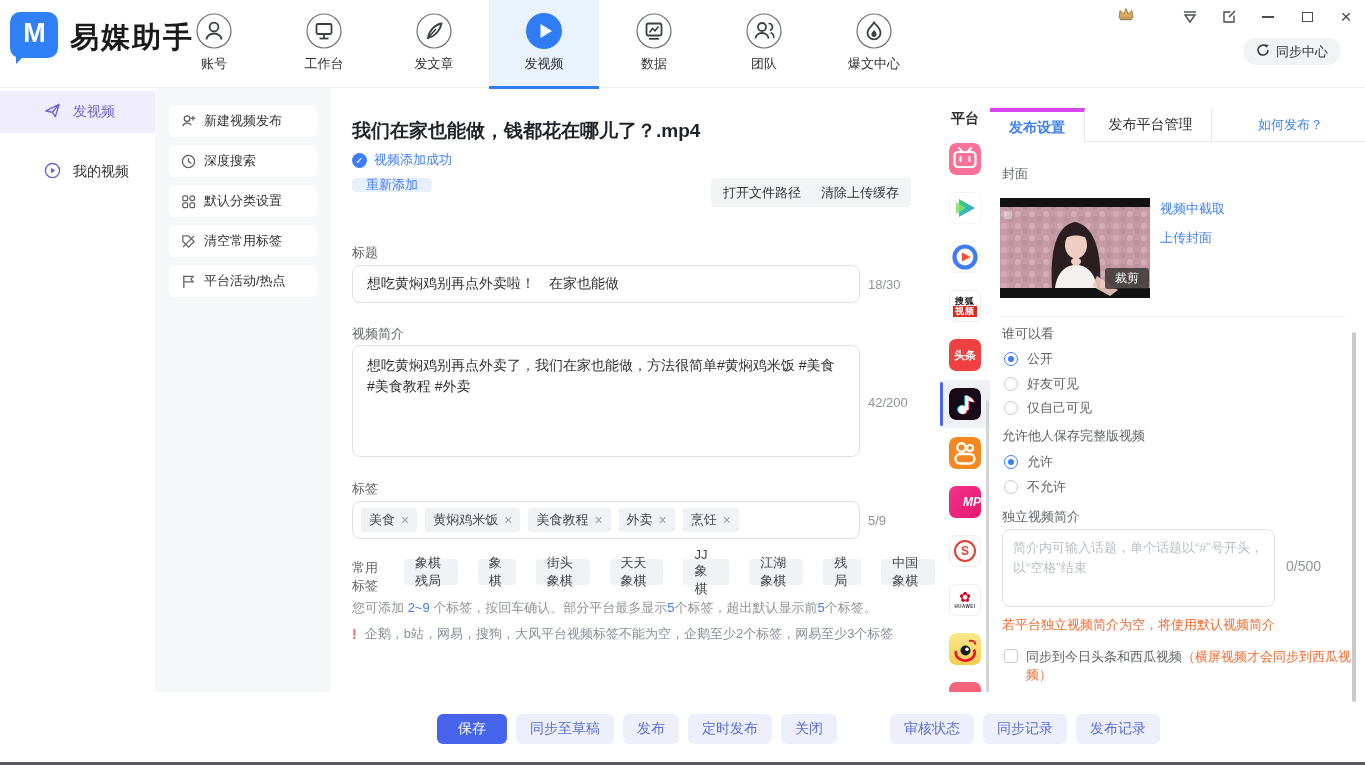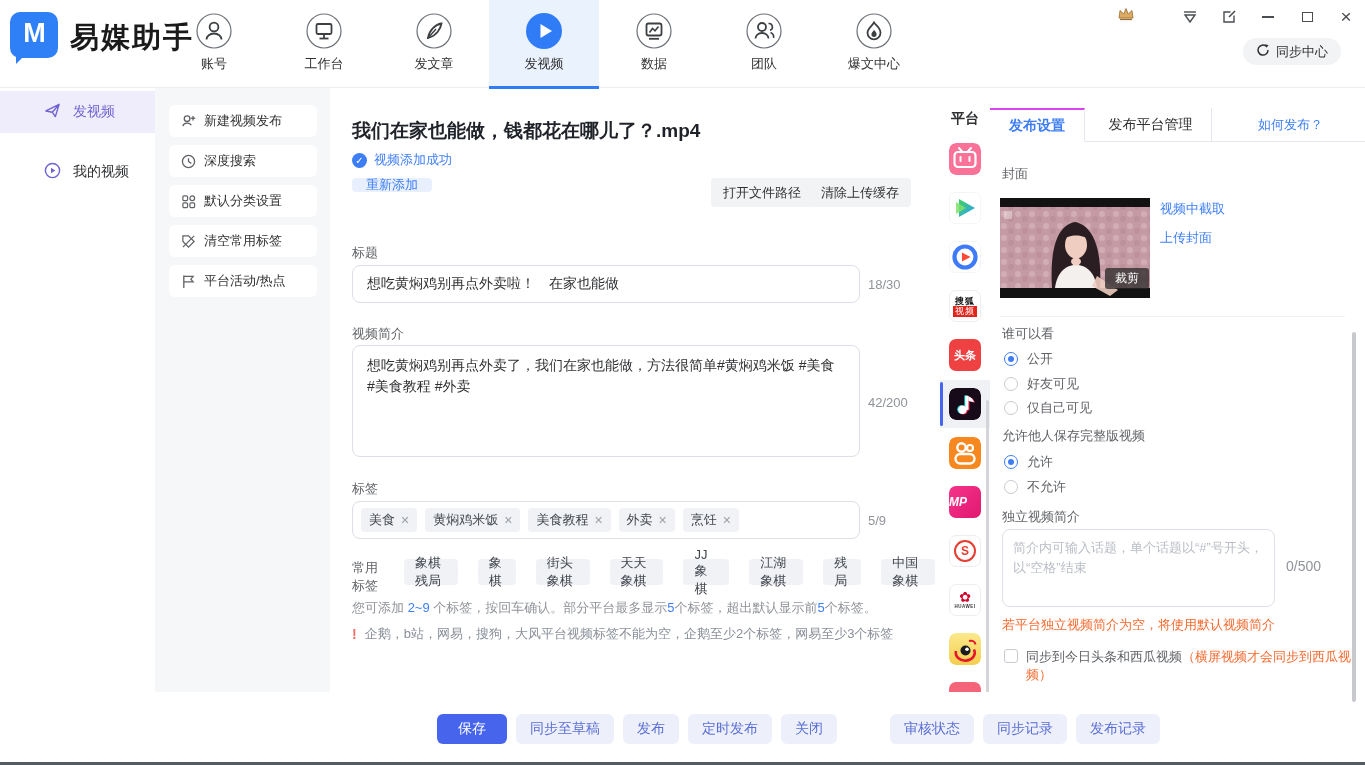--- a/index.html
+++ b/index.html
@@ -68,35 +68,35 @@
 
   
   .rail{position:absolute;left:940px;top:88px;width:50px;height:617px;background:#fff;overflow:hidden;}
   .rail-label{position:absolute;left:0;top:22px;width:100%;text-align:center;font-size:14px;font-weight:bold;color:#303133;}
   .plat{position:absolute;left:9px;width:32px;height:32px;border-radius:7px;overflow:hidden;cursor:pointer;}
   .plat-row-active{position:absolute;left:0;top:292px;width:50px;height:48px;background:#f0f1f4;}
   .plat-bar{position:absolute;left:0;top:294px;width:3px;height:44px;background:#4765EC;border-radius:2px;}
   .rail-thumb{position:absolute;right:1px;top:312px;width:3px;height:300px;background:#d4d5d8;border-radius:2px;}
   .p-sohu{background:#fff;border:1px solid #eee;display:flex;flex-direction:column;align-items:center;justify-content:center;}
   .p-sohu .s1{font-size:9px;font-weight:bold;color:#111;line-height:10px;letter-spacing:1px;}
-  .p-sohu .s2{font-size:9px;font-weight:normal;color:#fff;background:#E3241B;line-height:11px;padding:0 2px;letter-spacing:1px;}
+  .p-sohu .s2{font-size:9px;font-weight:bold;color:#fff;background:#E3241B;line-height:11px;padding:0 2px;letter-spacing:1px;}
   .p-toutiao{background:#F04142;display:flex;align-items:center;justify-content:center;color:#fff;font-size:11px;font-weight:bold;letter-spacing:0px;}
-  .p-meipai{background:linear-gradient(135deg,#F5338D,#E1186F);display:flex;align-items:center;justify-content:flex-start;color:#fff;font-size:12px;font-weight:bold;font-style:italic;}
+  .p-meipai{background:linear-gradient(135deg,#F5338D,#E1186F);display:flex;align-items:center;justify-content:flex-end;color:#fff;font-size:12px;font-weight:bold;font-style:italic;}
   .p-sogou{background:#fff;border:1px solid #eee;display:flex;align-items:center;justify-content:center;}
   .p-sogou .ring{width:22px;height:22px;border:2.4px solid #E63E30;border-radius:50%;display:flex;align-items:center;justify-content:center;color:#E63E30;font-size:12px;font-weight:bold;}
   .p-huawei{background:#fff;border:1px solid #eee;display:flex;flex-direction:column;align-items:center;justify-content:center;}
   .p-huawei .fl{color:#D4002A;font-size:14px;line-height:13px;}
   .p-huawei .hw{font-size:4.5px;color:#333;font-weight:bold;letter-spacing:.5px;}
   .p-more{background:#F56579;border-radius:7px 7px 0 0;}
 
   
   .settings{position:absolute;left:990px;top:88px;width:375px;height:617px;background:#fff;}
   .tabs{position:absolute;left:0;top:20px;width:375px;height:34px;border-bottom:1px solid #E4E7ED;}
   .tab{display:inline-block;height:34px;line-height:32px;padding:0 19px;font-size:14px;border-right:1px solid #E4E7ED;cursor:pointer;vertical-align:top;}
-  .tab.active{color:#3D7EF7;font-weight:bold;border-top:2px solid #d946ef;border-bottom:1px solid #fff;line-height:30px;}
+  .tab.active{color:#3D7EF7;font-weight:bold;border-top:4px solid #d946ef;border-bottom:1px solid #fff;line-height:30px;}
   .howto{position:absolute;right:42px;top:28px;font-size:13px;color:#3D7EF7;cursor:pointer;}
   .lbl-cover{position:absolute;left:12px;top:77px;}
   .cover{position:absolute;left:10px;top:110px;width:150px;height:100px;cursor:pointer;}
   .crop-badge{position:absolute;right:1px;bottom:9px;background:rgba(40,40,40,.75);color:#fff;font-size:12px;padding:2px 10px;border-radius:3px;cursor:pointer;}
   .link{font-size:13px;color:#3D7EF7;cursor:pointer;position:absolute;left:170px;}
   .lnk-capture{top:112px;} .lnk-upload{top:141px;}
   .divider{position:absolute;left:10px;top:228px;width:345px;height:1px;background:#f0f1f3;}
   .lbl-vis{position:absolute;left:12px;top:237px;}
   .radio-row{position:absolute;left:14px;display:flex;align-items:center;gap:9px;font-size:13px;color:#606266;cursor:pointer;}
   .rd{width:14px;height:14px;border-radius:50%;border:1.5px solid #c8cad0;background:#fff;position:relative;}

